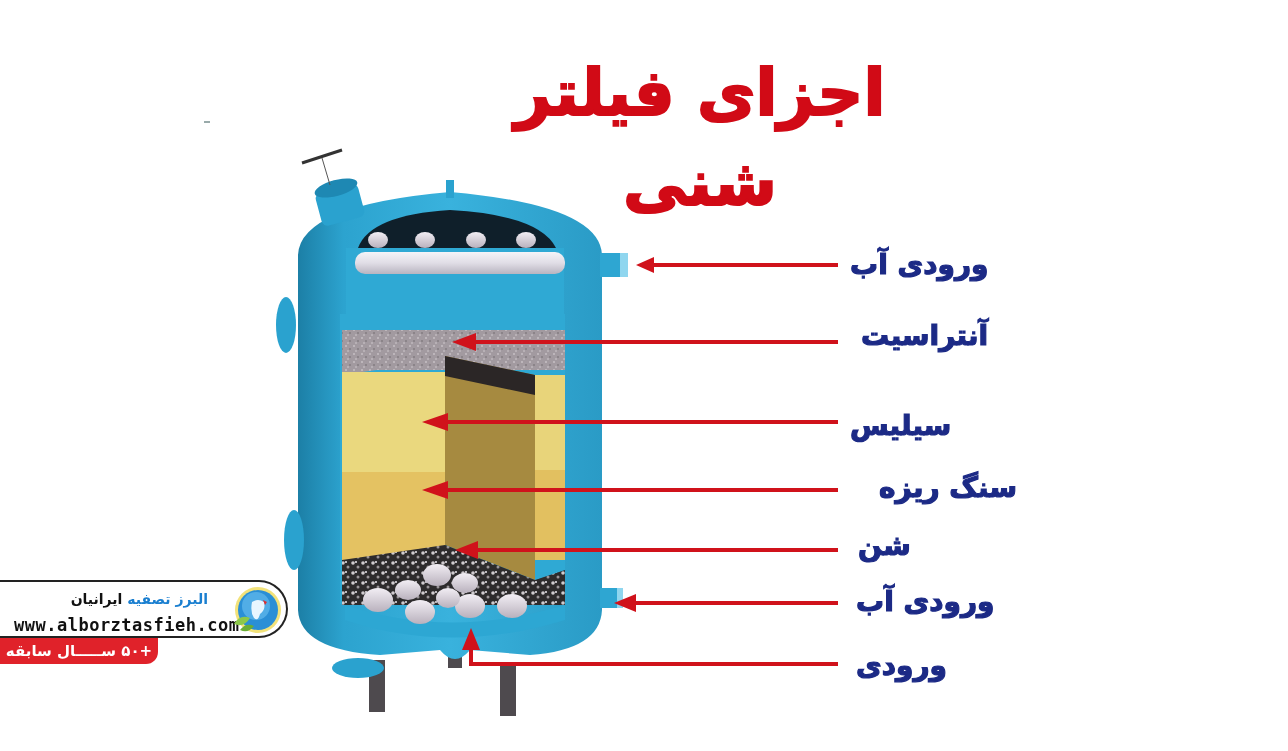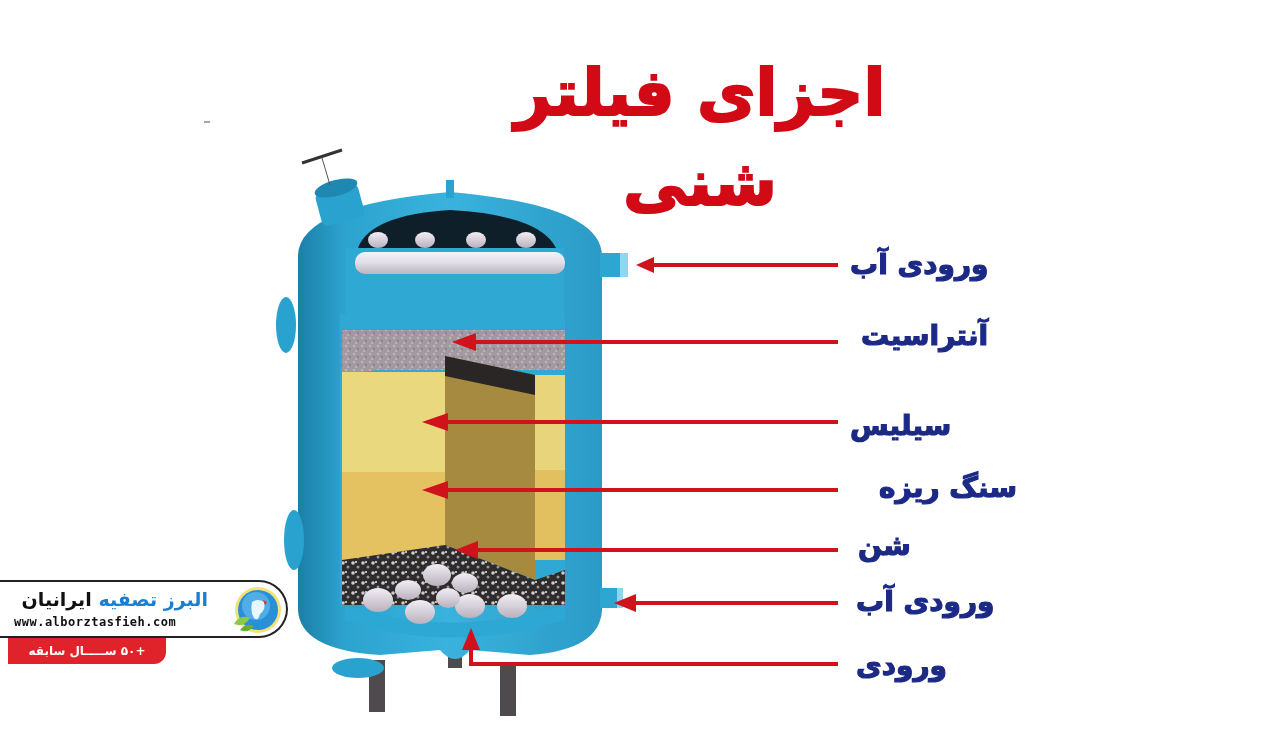--- a/index.html
+++ b/index.html
@@ -22,30 +22,30 @@
       color: #1c2a86; white-space: nowrap; -webkit-text-stroke: 1.2px #1c2a86;
       line-height: 36px;
     }
     
     .logo {
       position: absolute; left: 0; top: 580px; width: 288px; height: 58px;
       background: #fff; border: 2px solid #222; border-left: none;
       border-radius: 0 30px 30px 0; box-sizing: border-box;
     }
     .logo-name { position:absolute; right: 78px; top: 4px; direction: rtl; white-space: nowrap;
-      font-family:"DejaVu Sans", sans-serif; font-weight:900; font-size:19px; line-height: 26px; }
+      font-family:"DejaVu Sans", sans-serif; font-weight:900; font-size:14px; line-height: 26px; }
     .logo-name .blue { color:#1a7fd0; }
     .logo-name .black { color:#111; }
     .logo-url { position:absolute; left: 14px; top: 33px; font-family:"DejaVu Sans Mono", monospace;
-      font-weight:bold; font-size: 12px; color:#111; letter-spacing: 0.5px; }
+      font-weight:bold; font-size: 17px; color:#111; letter-spacing: 0.5px; }
     .globe { position:absolute; right: 4px; top: 2px; width: 52px; height: 52px; }
     .badge {
-      position:absolute; left:8px; top: 638px; width: 158px; height: 26px;
+      position:absolute; left:0; top: 638px; width: 158px; height: 26px;
       background:#e0222a; border-radius: 0 0 12px 0; color:#fff; direction: rtl;
-      font-family:"DejaVu Sans", sans-serif; font-weight:bold; font-size: 12px; line-height: 26px;
+      font-family:"DejaVu Sans", sans-serif; font-weight:bold; font-size: 15px; line-height: 26px;
       text-align: center;
     }
   </style>
 </head>
 <body>
 
 <div class="title">اجزای فیلتر شنی</div>
 <div class="stray-mark"></div>
 
 <svg class="diagram" width="1288" height="751" viewBox="0 0 1288 751">

